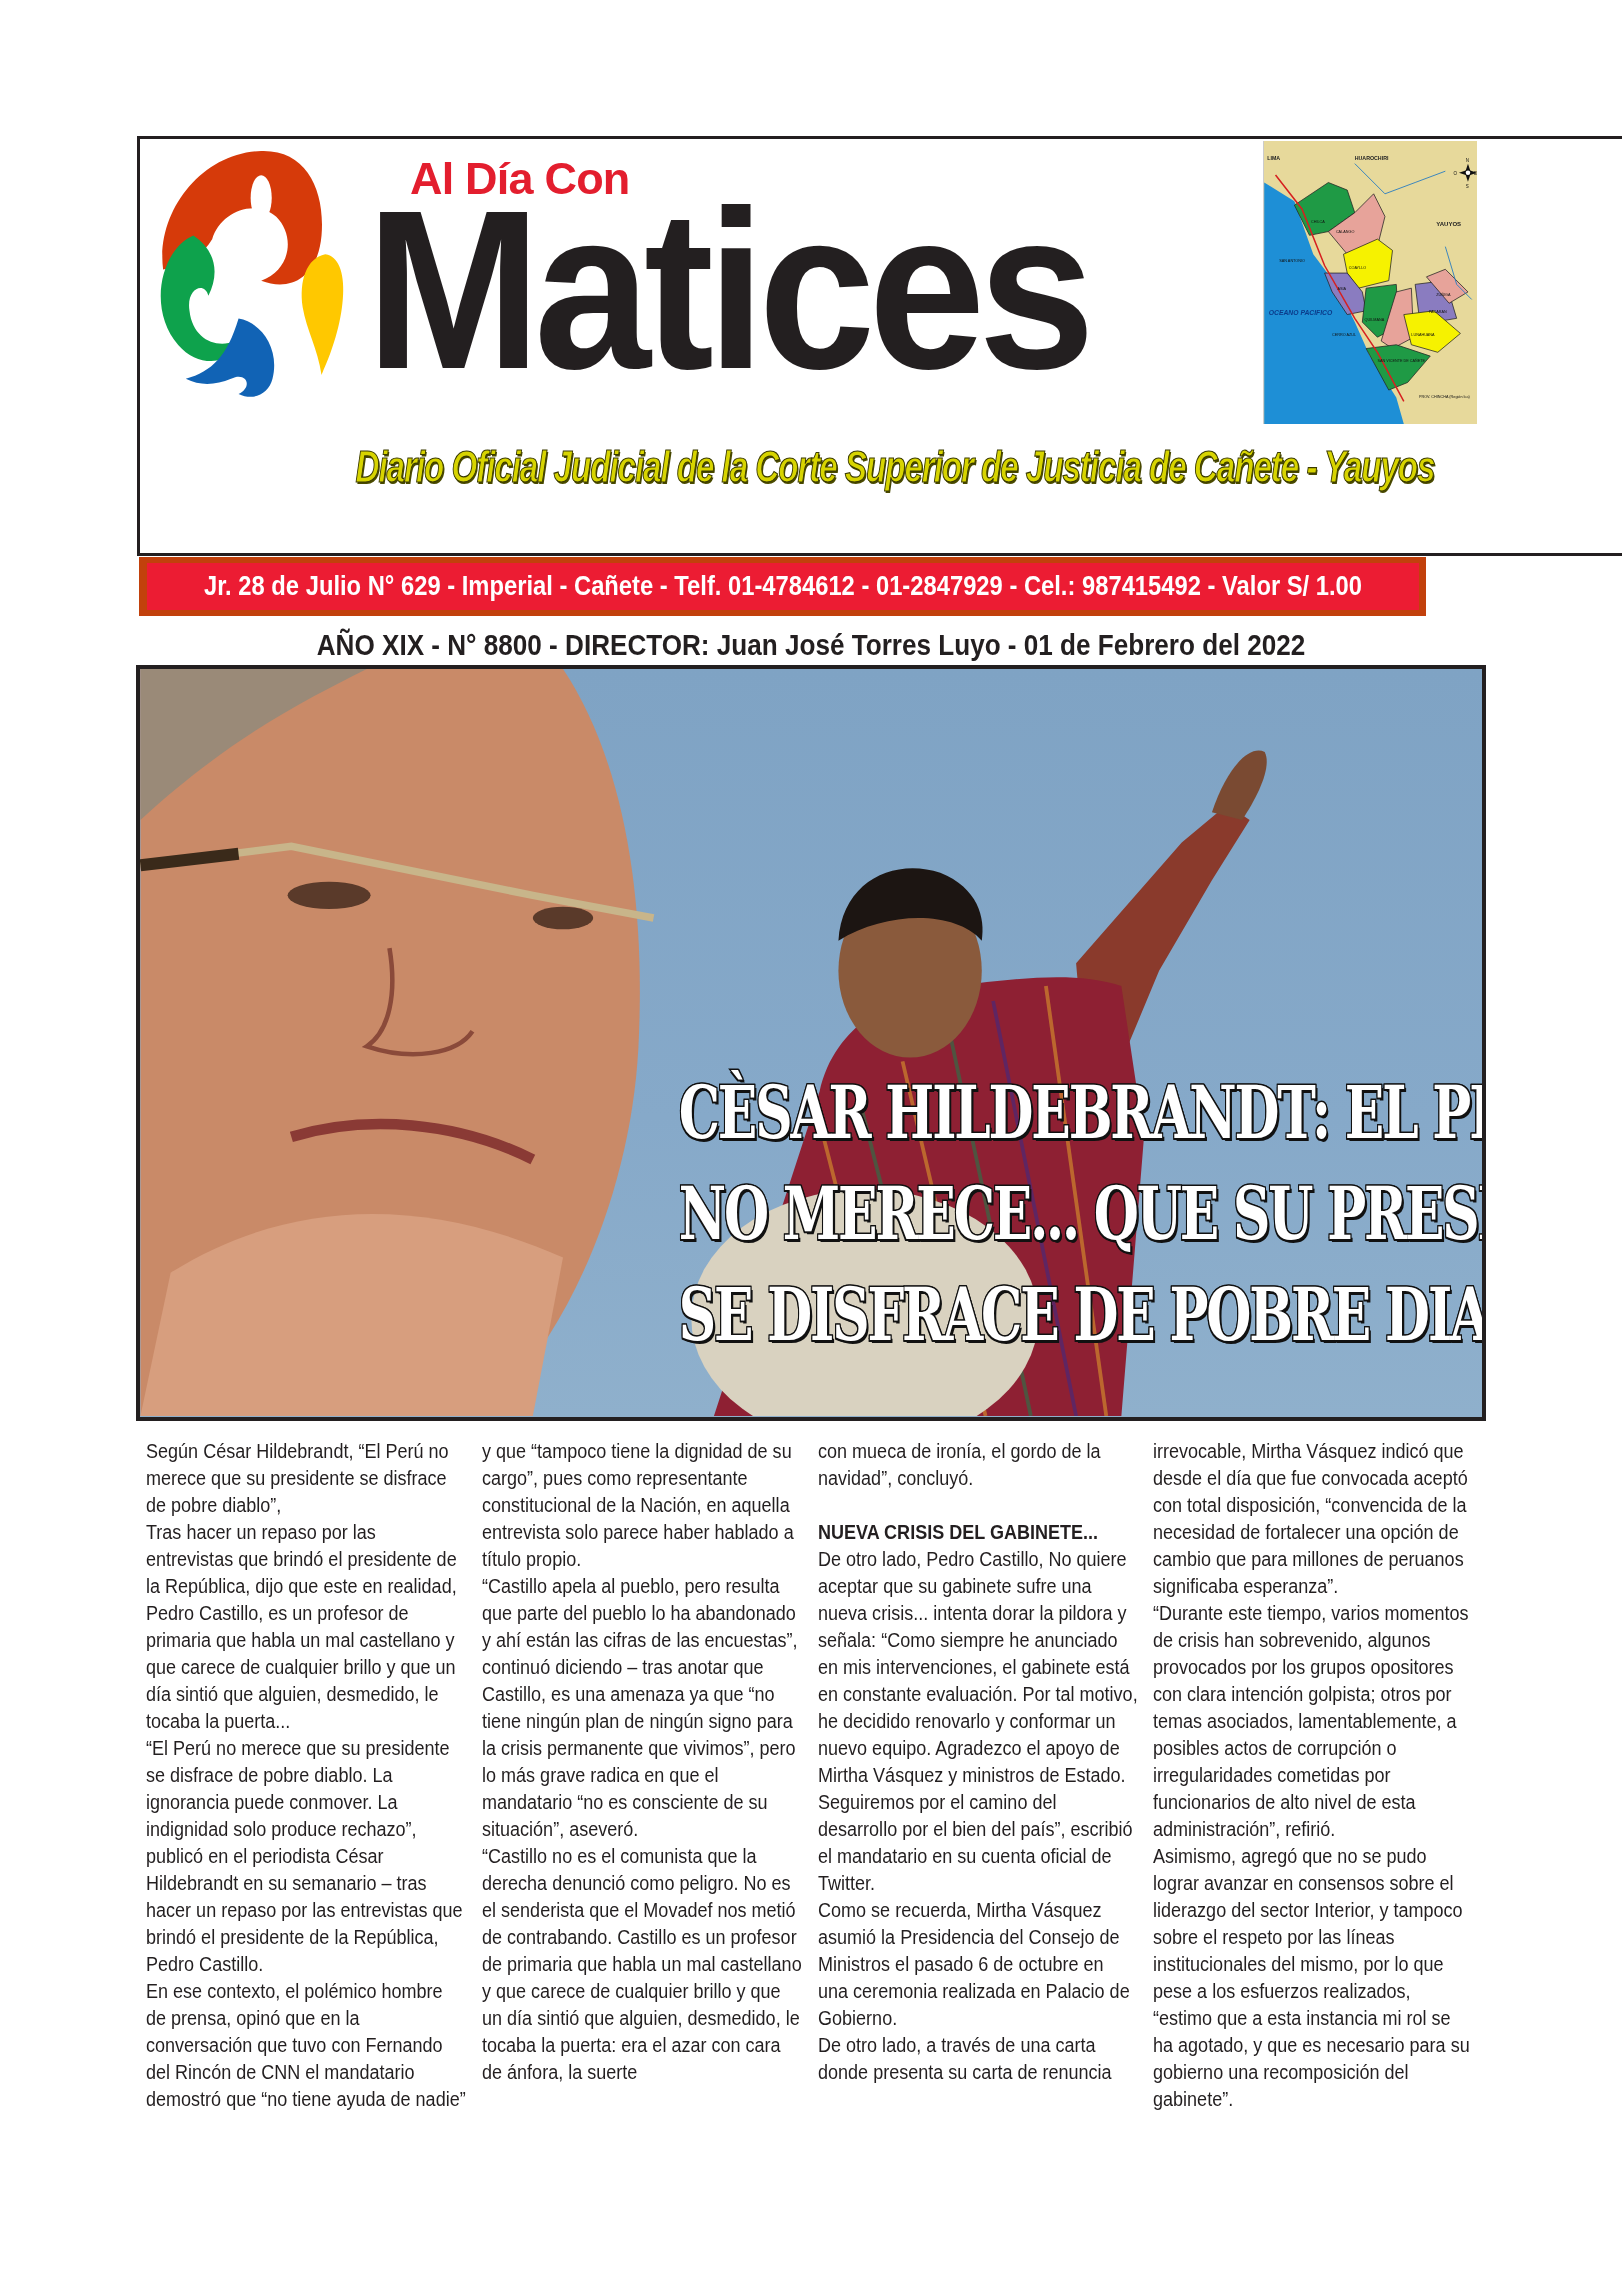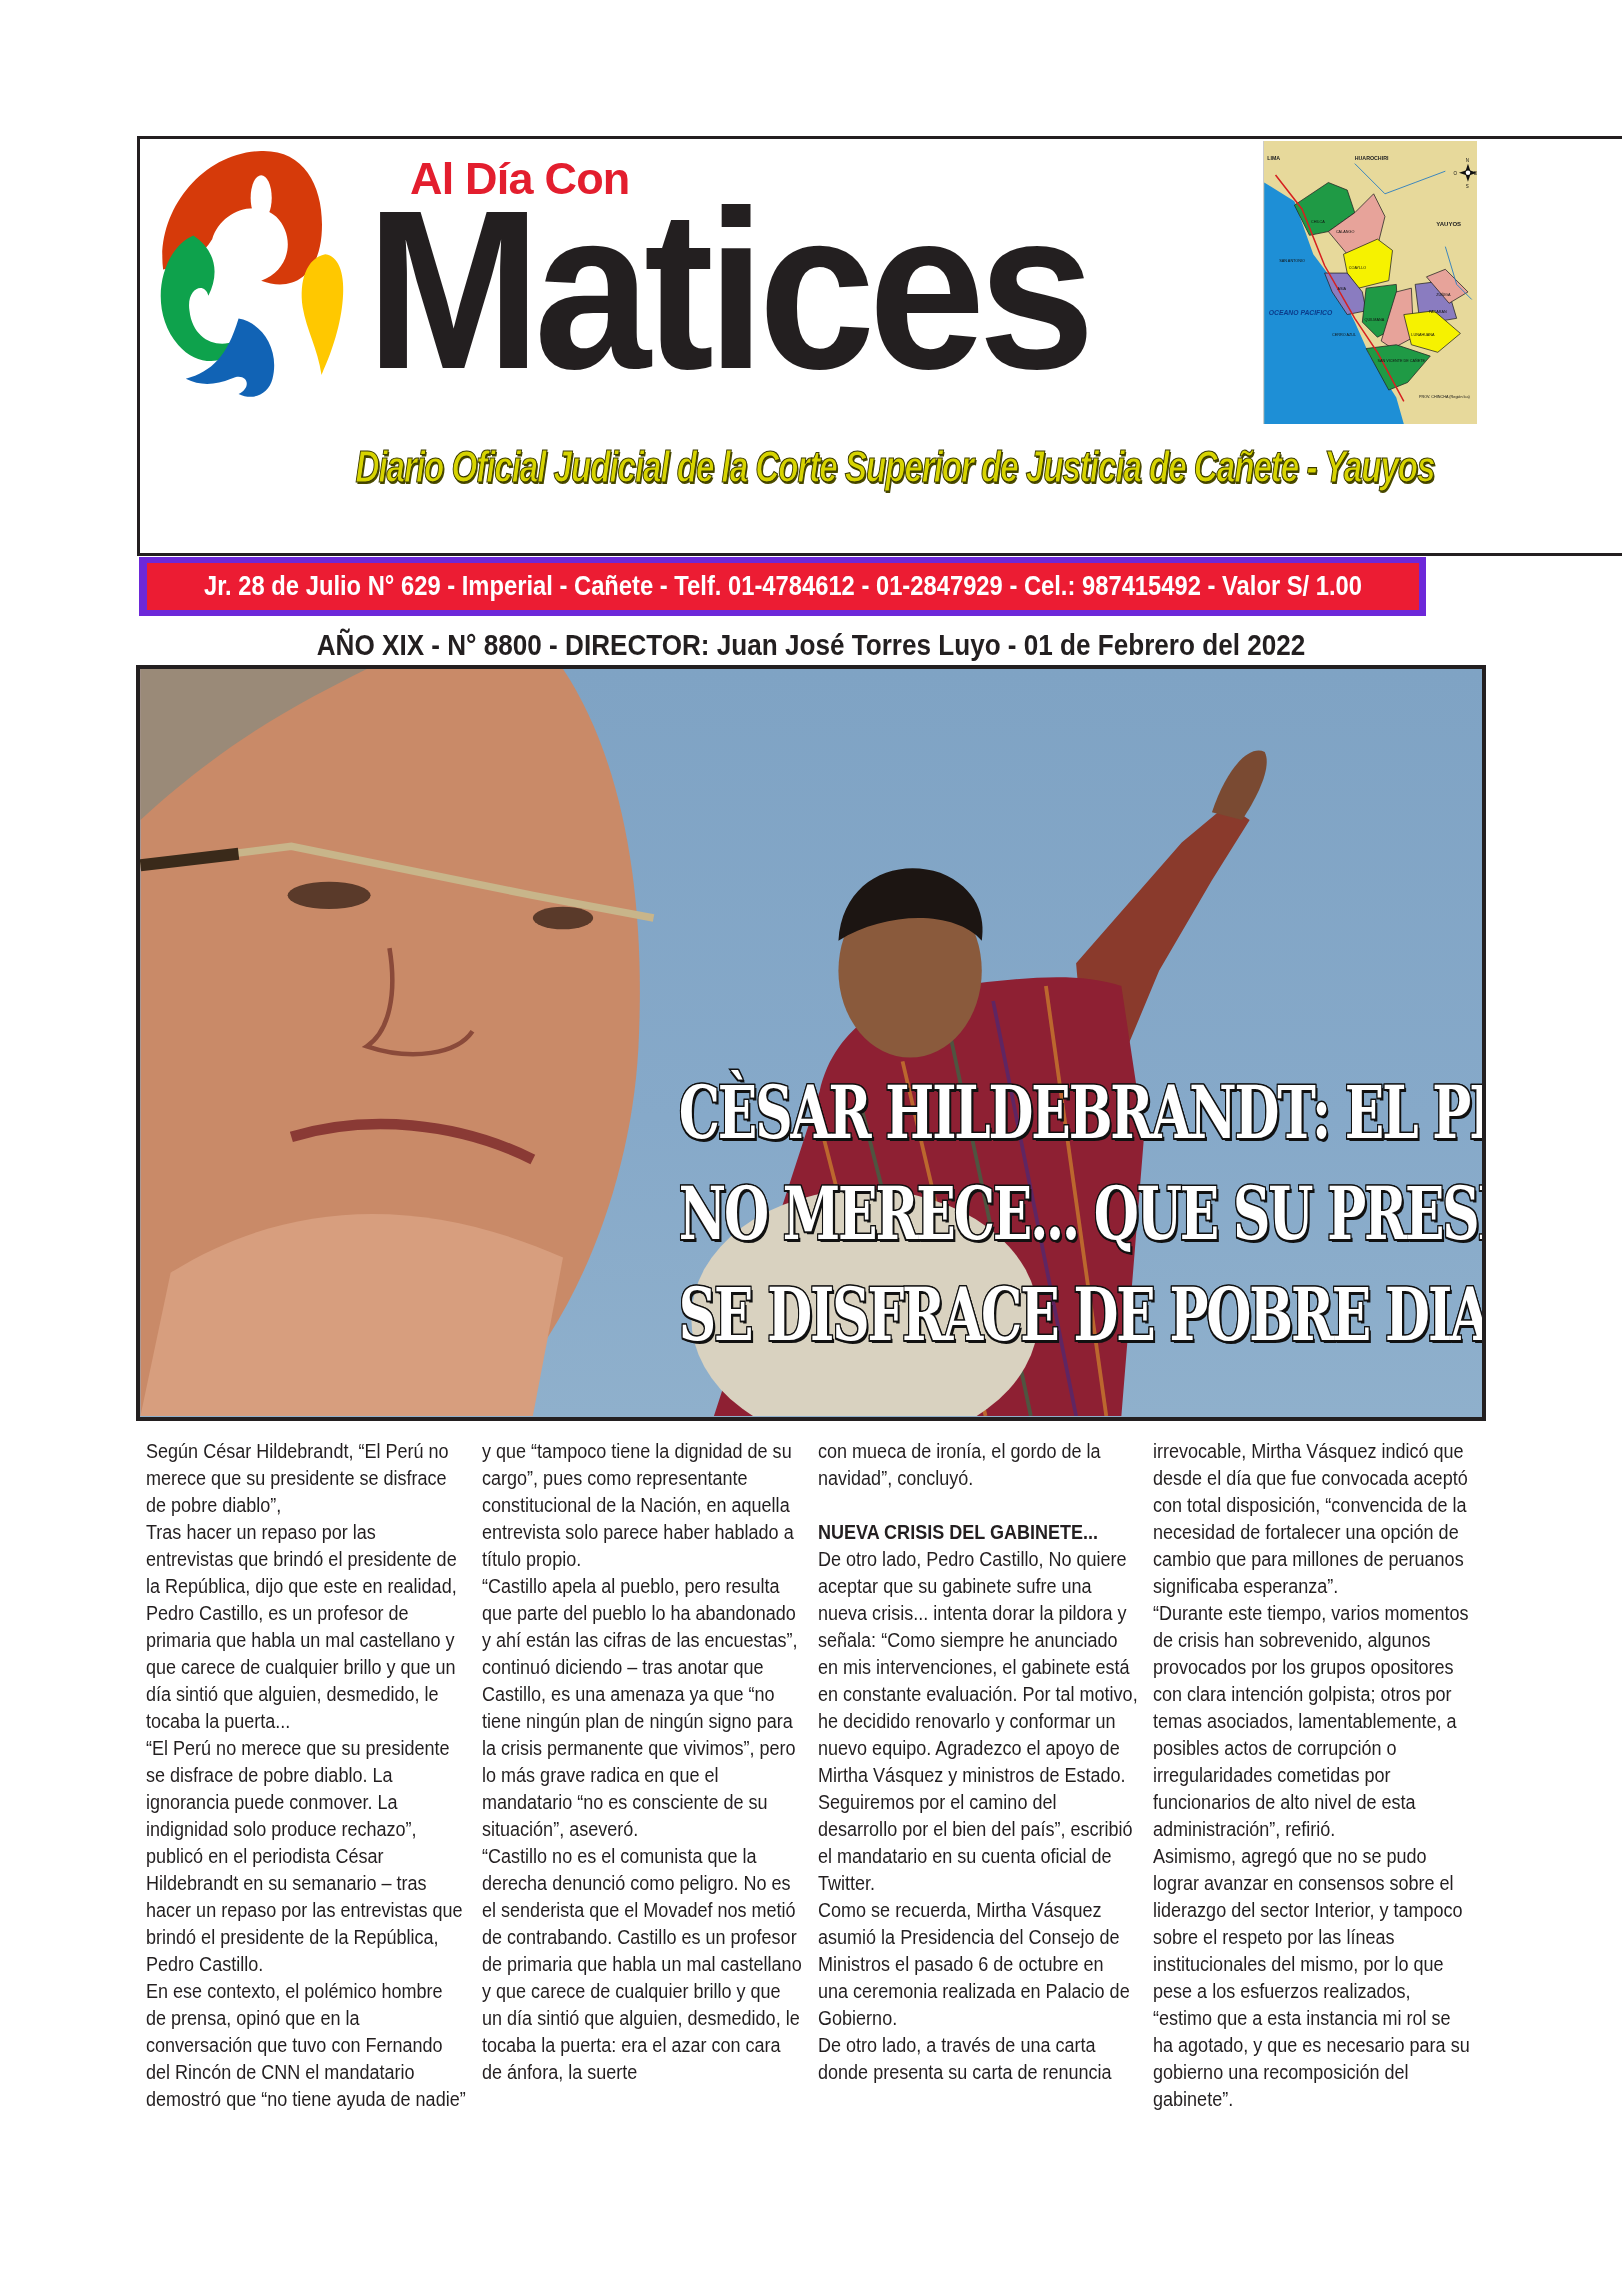--- a/index.html
+++ b/index.html
@@ -38,21 +38,21 @@
   .contact-row {
     position: absolute; left: 0; right: 0; top: 368px; text-align: center;
     font-family: "Liberation Sans", sans-serif; font-weight: bold;
     font-size: 29px; color: #231f20; white-space: nowrap;
   }
   .contact-row span + span { margin-left: 53px; }
 
   
   .address-bar {
     position: absolute; left: 139px; top: 557px; width: 1287px; height: 59px;
-    background: #6d28d9; padding: 6px 7.5px 6px 7.5px;
+    background: #c2410c; padding: 6px 7.5px 6px 7.5px;
   }
   .address-bar-inner {
     width: 100%; height: 100%; background: #ec1c33;
     display: flex; align-items: center; justify-content: center;
   }
   .address-text {
     font-family: "Liberation Sans", sans-serif; font-weight: bold;
     font-size: 27px; color: #fff; white-space: nowrap;
     transform: scaleX(0.88); transform-origin: center;
   }

